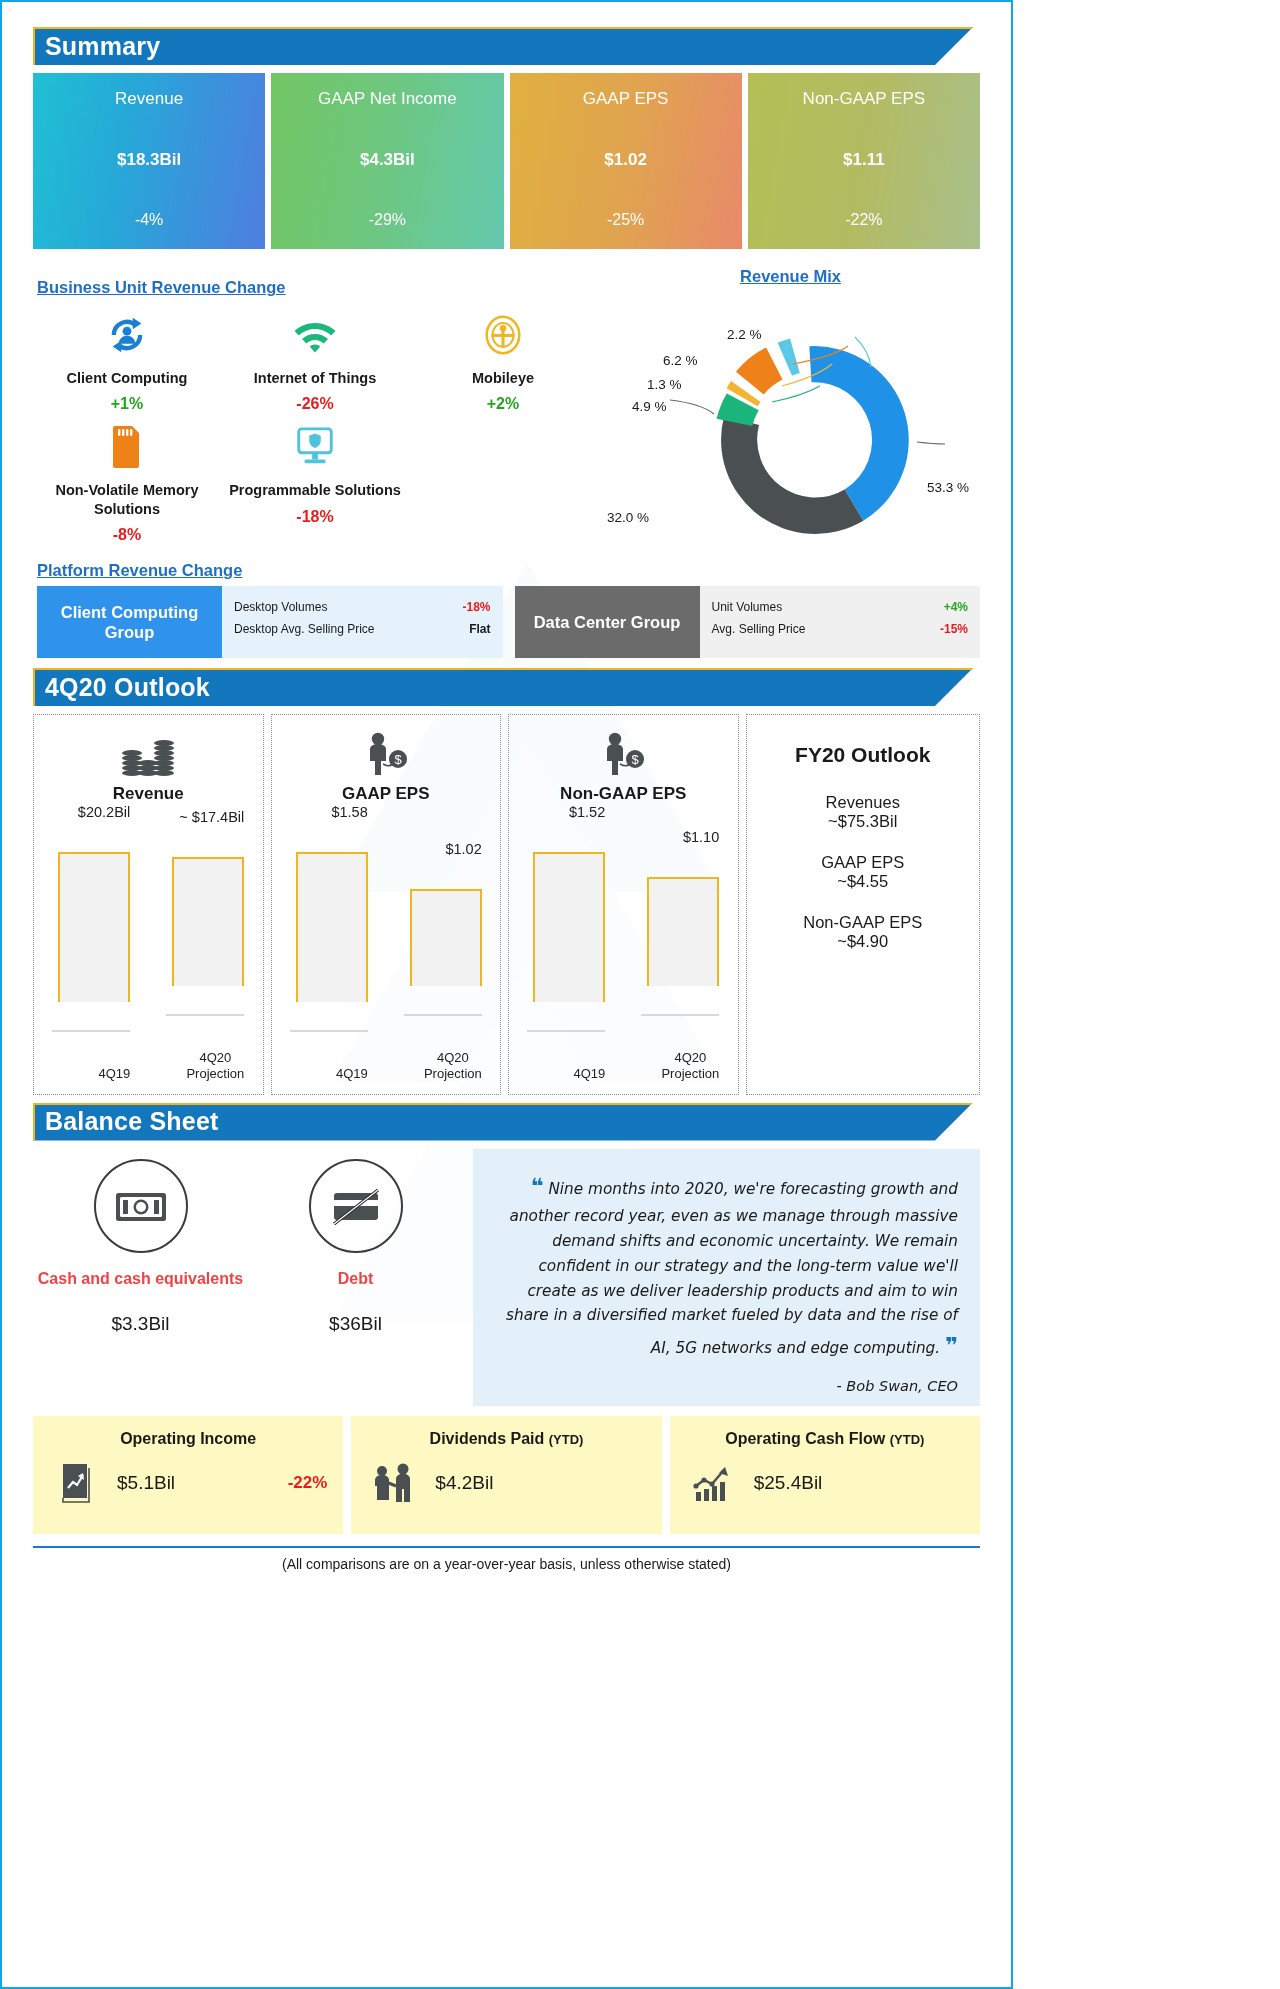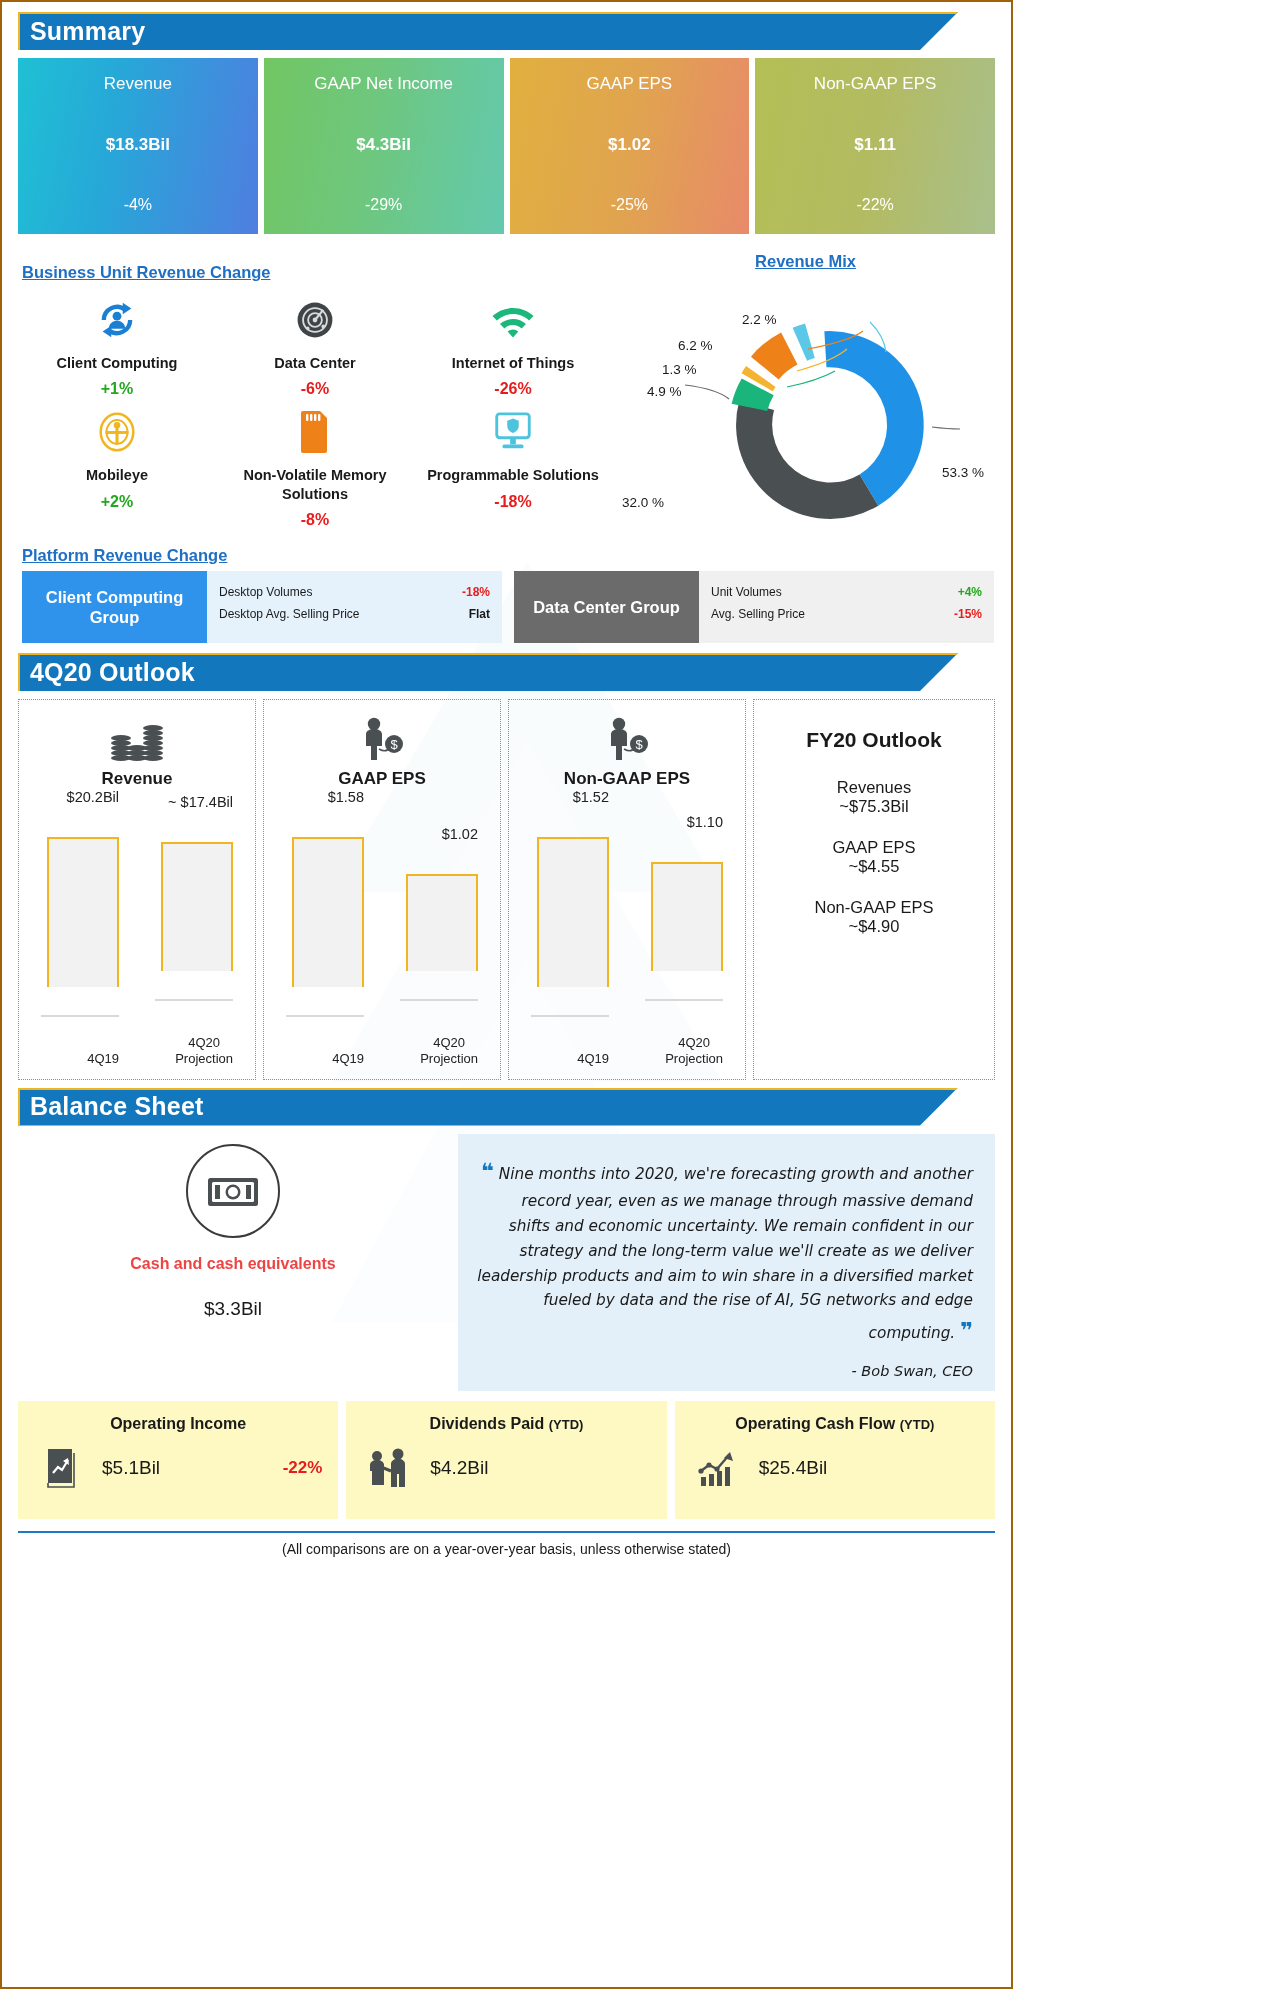--- a/index.html
+++ b/index.html
@@ -6,24 +6,24 @@
   html, body {
     width: 1013px;
     background: #ffffff;
     font-family: "Liberation Sans", sans-serif;
   }
   body { padding: 0; }
 
   .page {
     width: 1013px;
     min-height: 1989px;
-    border: 2px solid #a16207;
+    border: 2px solid #0ea5e9;
     background: #ffffff;
     position: relative;
-    padding: 6px;
+    padding: 21px;
     overflow: hidden;
   }
   .watermark {
     position: absolute;
     left: 330px; top: 560px;
     width: 390px; height: 820px;
     opacity: .10;
     pointer-events: none;
     z-index: 0;
   }
@@ -251,35 +251,20 @@
                 <polygon points="30,6 39,12 30,18" fill="#1b7fd4"></polygon>
                 <polygon points="18,30 9,36 18,42" fill="#1b7fd4"></polygon>
                 <circle cx="24" cy="20" r="4.6" fill="#1b7fd4"></circle>
                 <path d="M15.5 33c0-5 3.8-8.2 8.5-8.2S32.5 28 32.5 33z" fill="#1b7fd4"></path>
               </svg>
             </div>
             <div class="bu-name">Client Computing</div>
             <div class="bu-pct pos">+1%</div>
           </div>
 
-          <div class="bu-cell">
-            <div class="bu-ico">
-              <svg width="44" height="44" viewBox="0 0 48 48">
-                <circle cx="24" cy="24" r="19" fill="#3f4447"></circle>
-                <circle cx="24" cy="24" r="13" fill="none" stroke="#d9dada" stroke-width="2"></circle>
-                <circle cx="24" cy="24" r="7.5" fill="none" stroke="#d9dada" stroke-width="2"></circle>
-                <path d="M24 24 L33 13" stroke="#d9dada" stroke-width="2.4" fill="none"></path>
-                <circle cx="24" cy="24" r="2.6" fill="#d9dada"></circle>
-                <circle cx="16" cy="33" r="2" fill="#d9dada"></circle>
-                <circle cx="33" cy="31" r="2" fill="#d9dada"></circle>
-              </svg>
-            </div>
-            <div class="bu-name">Data Center</div>
-            <div class="bu-pct neg">-6%</div>
-          </div>
 
           <div class="bu-cell">
             <div class="bu-ico">
               <svg width="48" height="40" viewBox="0 0 48 40">
                 <path d="M24 8c8 0 15.2 3 20.5 8l-4.4 4.6C35.8 16.4 30.2 14 24 14S12.2 16.4 7.9 20.6L3.5 16C8.8 11 16 8 24 8z" fill="#1cb77a"></path>
                 <path d="M24 19c5 0 9.6 1.9 13 5l-4.4 4.6A13.2 13.2 0 0 0 24 25c-3.3 0-6.4 1.3-8.6 3.6L11 24c3.4-3.1 8-5 13-5z" fill="#1cb77a"></path>
                 <path d="M24 29.5c2 0 3.9.8 5.3 2.1L24 37.6l-5.3-6c1.4-1.3 3.3-2.1 5.3-2.1z" fill="#1cb77a"></path>
               </svg>
             </div>
             <div class="bu-name">Internet of Things</div>
@@ -557,20 +542,32 @@
               <circle cx="28" cy="21" r="7.5" fill="#4a4f51"></circle>
               <circle cx="28" cy="21" r="5" fill="#ffffff"></circle>
               <rect x="10" y="14" width="5" height="14" fill="#4a4f51"></rect>
               <rect x="41" y="14" width="5" height="14" fill="#4a4f51"></rect>
             </svg>
           </div>
           <div class="bs-name">Cash and cash equivalents</div>
           <div class="bs-val">$3.3Bil</div>
         </div>
 
+        <div class="bs-cell">
+          <div class="circ">
+            <svg width="56" height="44" viewBox="0 0 56 44">
+              <rect x="6" y="9" width="44" height="27" rx="3" fill="#4a4f51"></rect>
+              <rect x="6" y="16" width="44" height="6" fill="#ffffff"></rect>
+              <line x1="6" y1="40" x2="50" y2="6" stroke="#2b2b2b" stroke-width="3.4"></line>
+              <line x1="6" y1="40" x2="50" y2="6" stroke="#ffffff" stroke-width="1.2"></line>
+            </svg>
+          </div>
+          <div class="bs-name">Debt</div>
+          <div class="bs-val">$36Bil</div>
+        </div>
 
       </div>
 
       <div class="quote">
         <div class="quote-text">
           <span class="qmark">❝</span>
           <span>Nine months into 2020, we're forecasting growth and another record year, even as we manage through massive demand shifts and economic uncertainty. We remain confident in our strategy and the long-term value we'll create as we deliver leadership products and aim to win share in a diversified market fueled by data and the rise of AI, 5G networks and edge computing.</span>
           <span class="qmark">❞</span>
         </div>
         <div class="quote-by">- Bob Swan, CEO</div>

